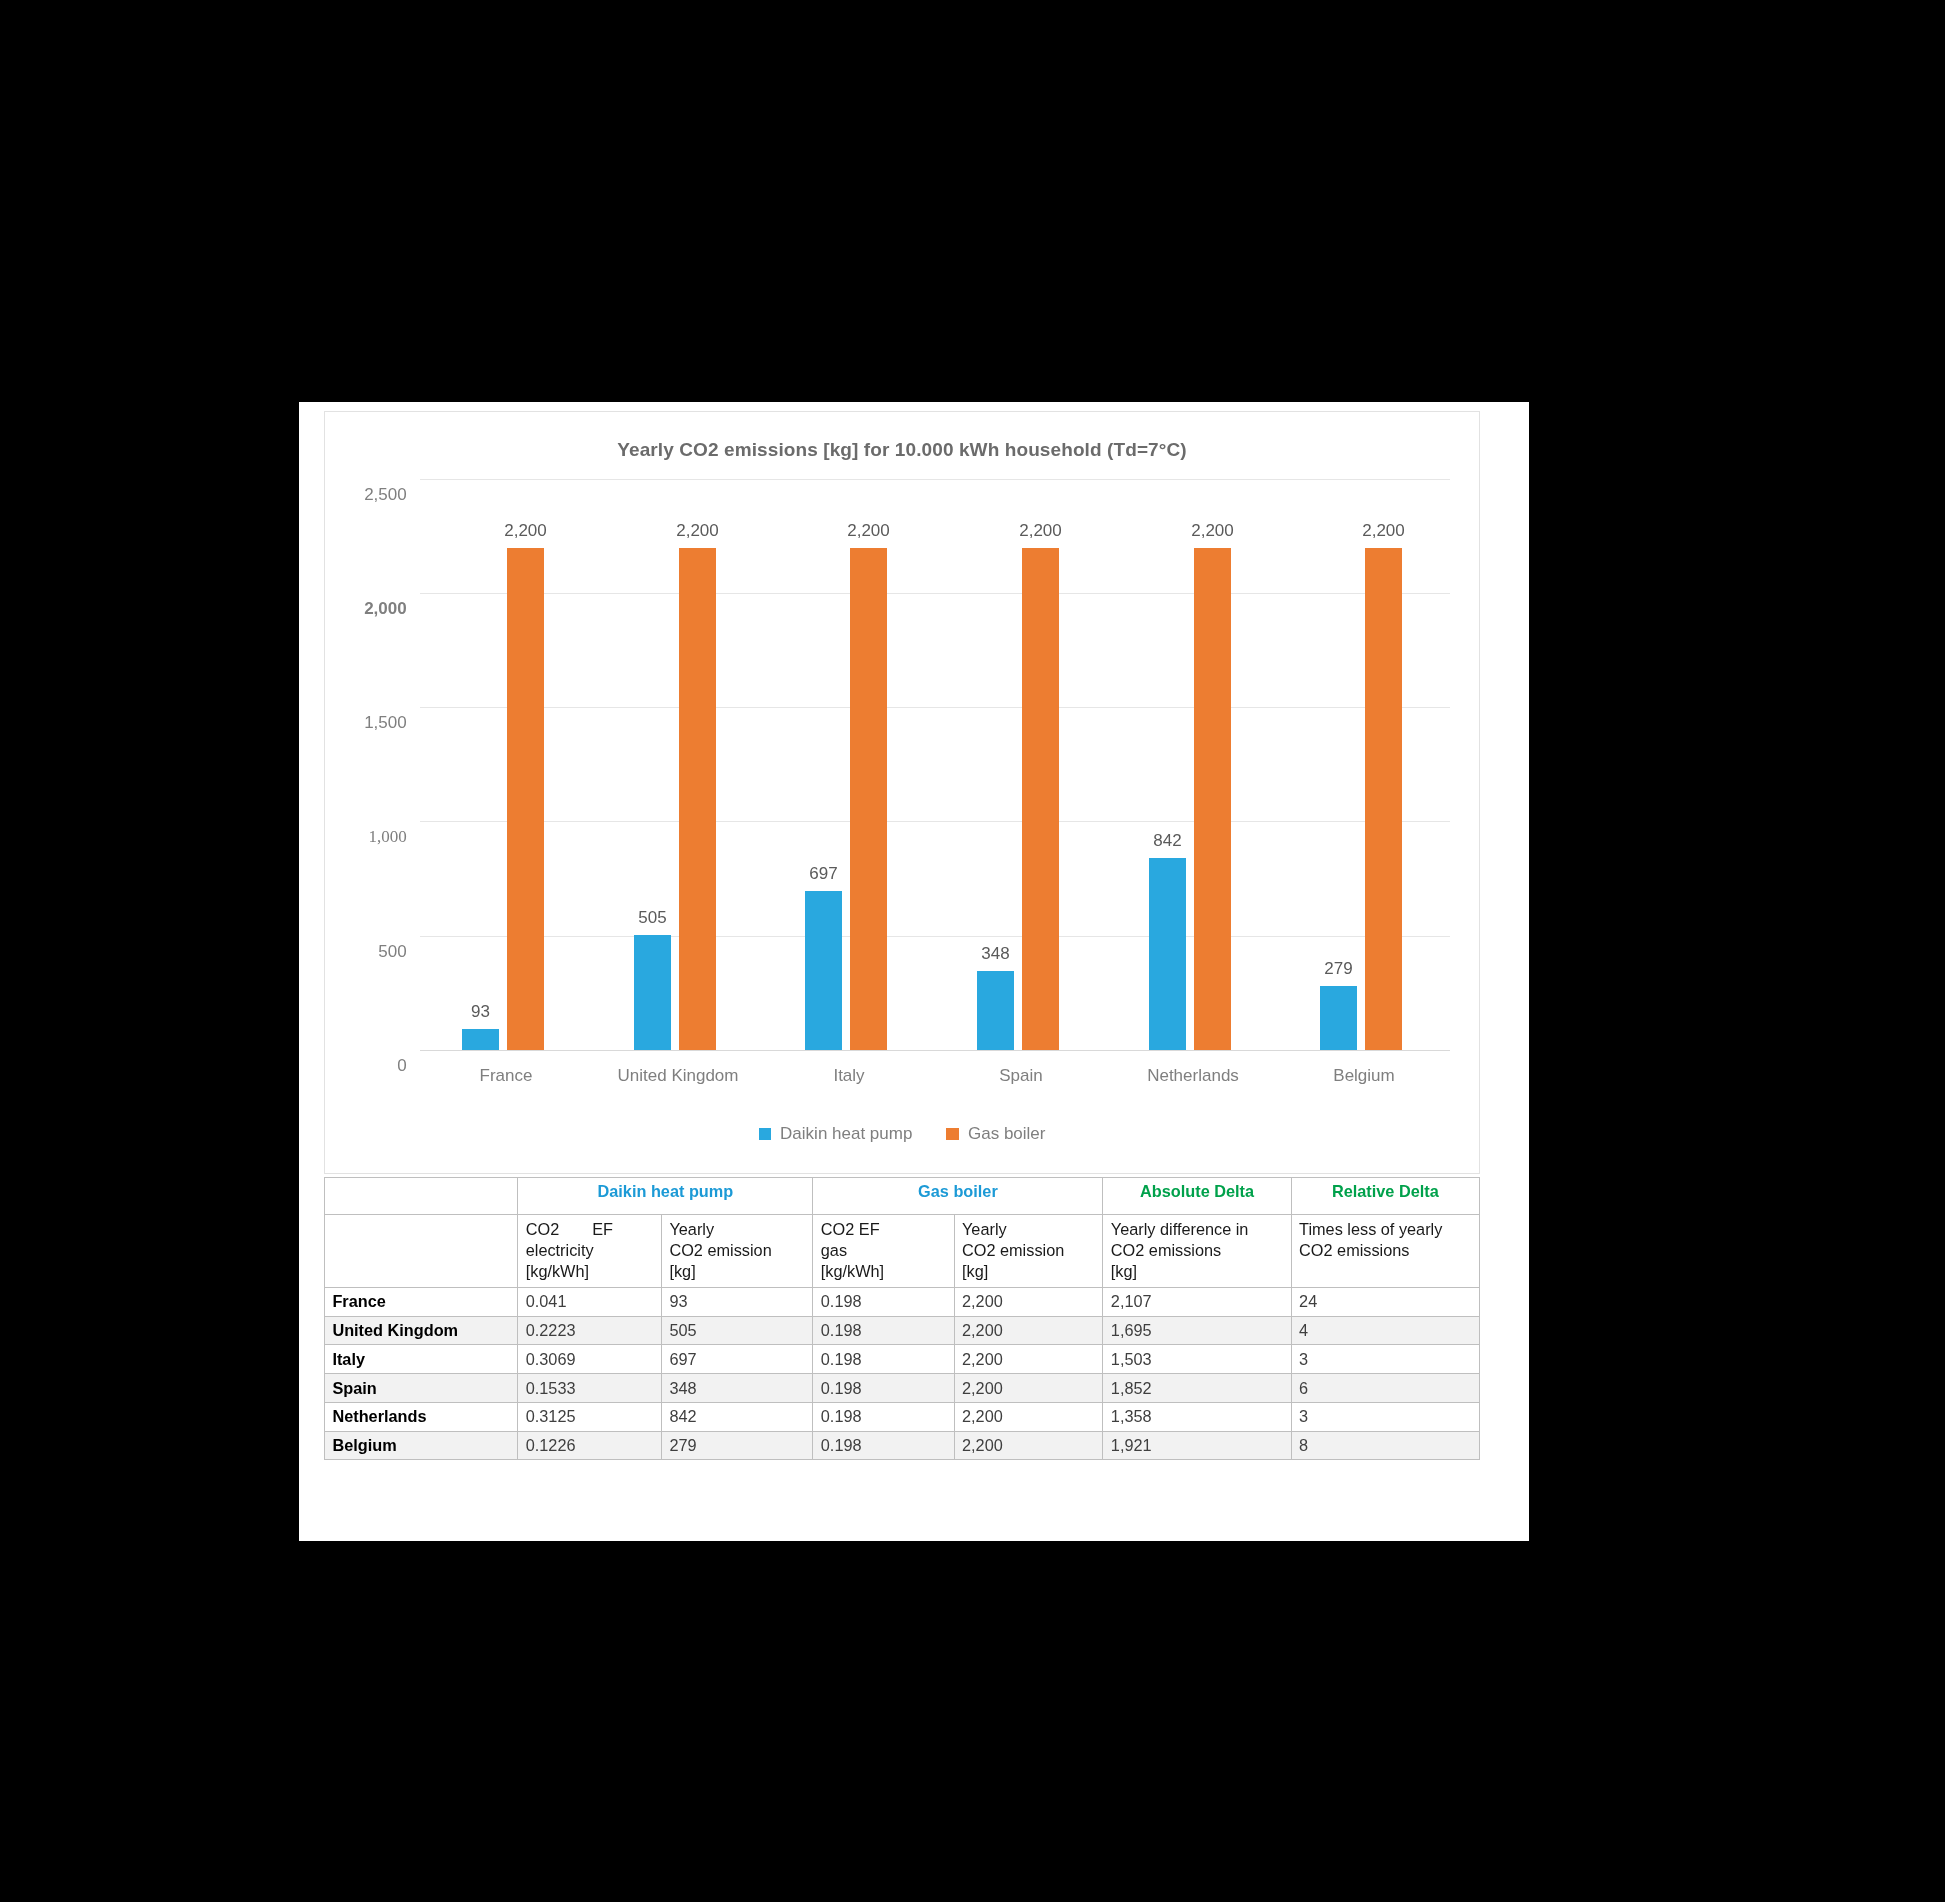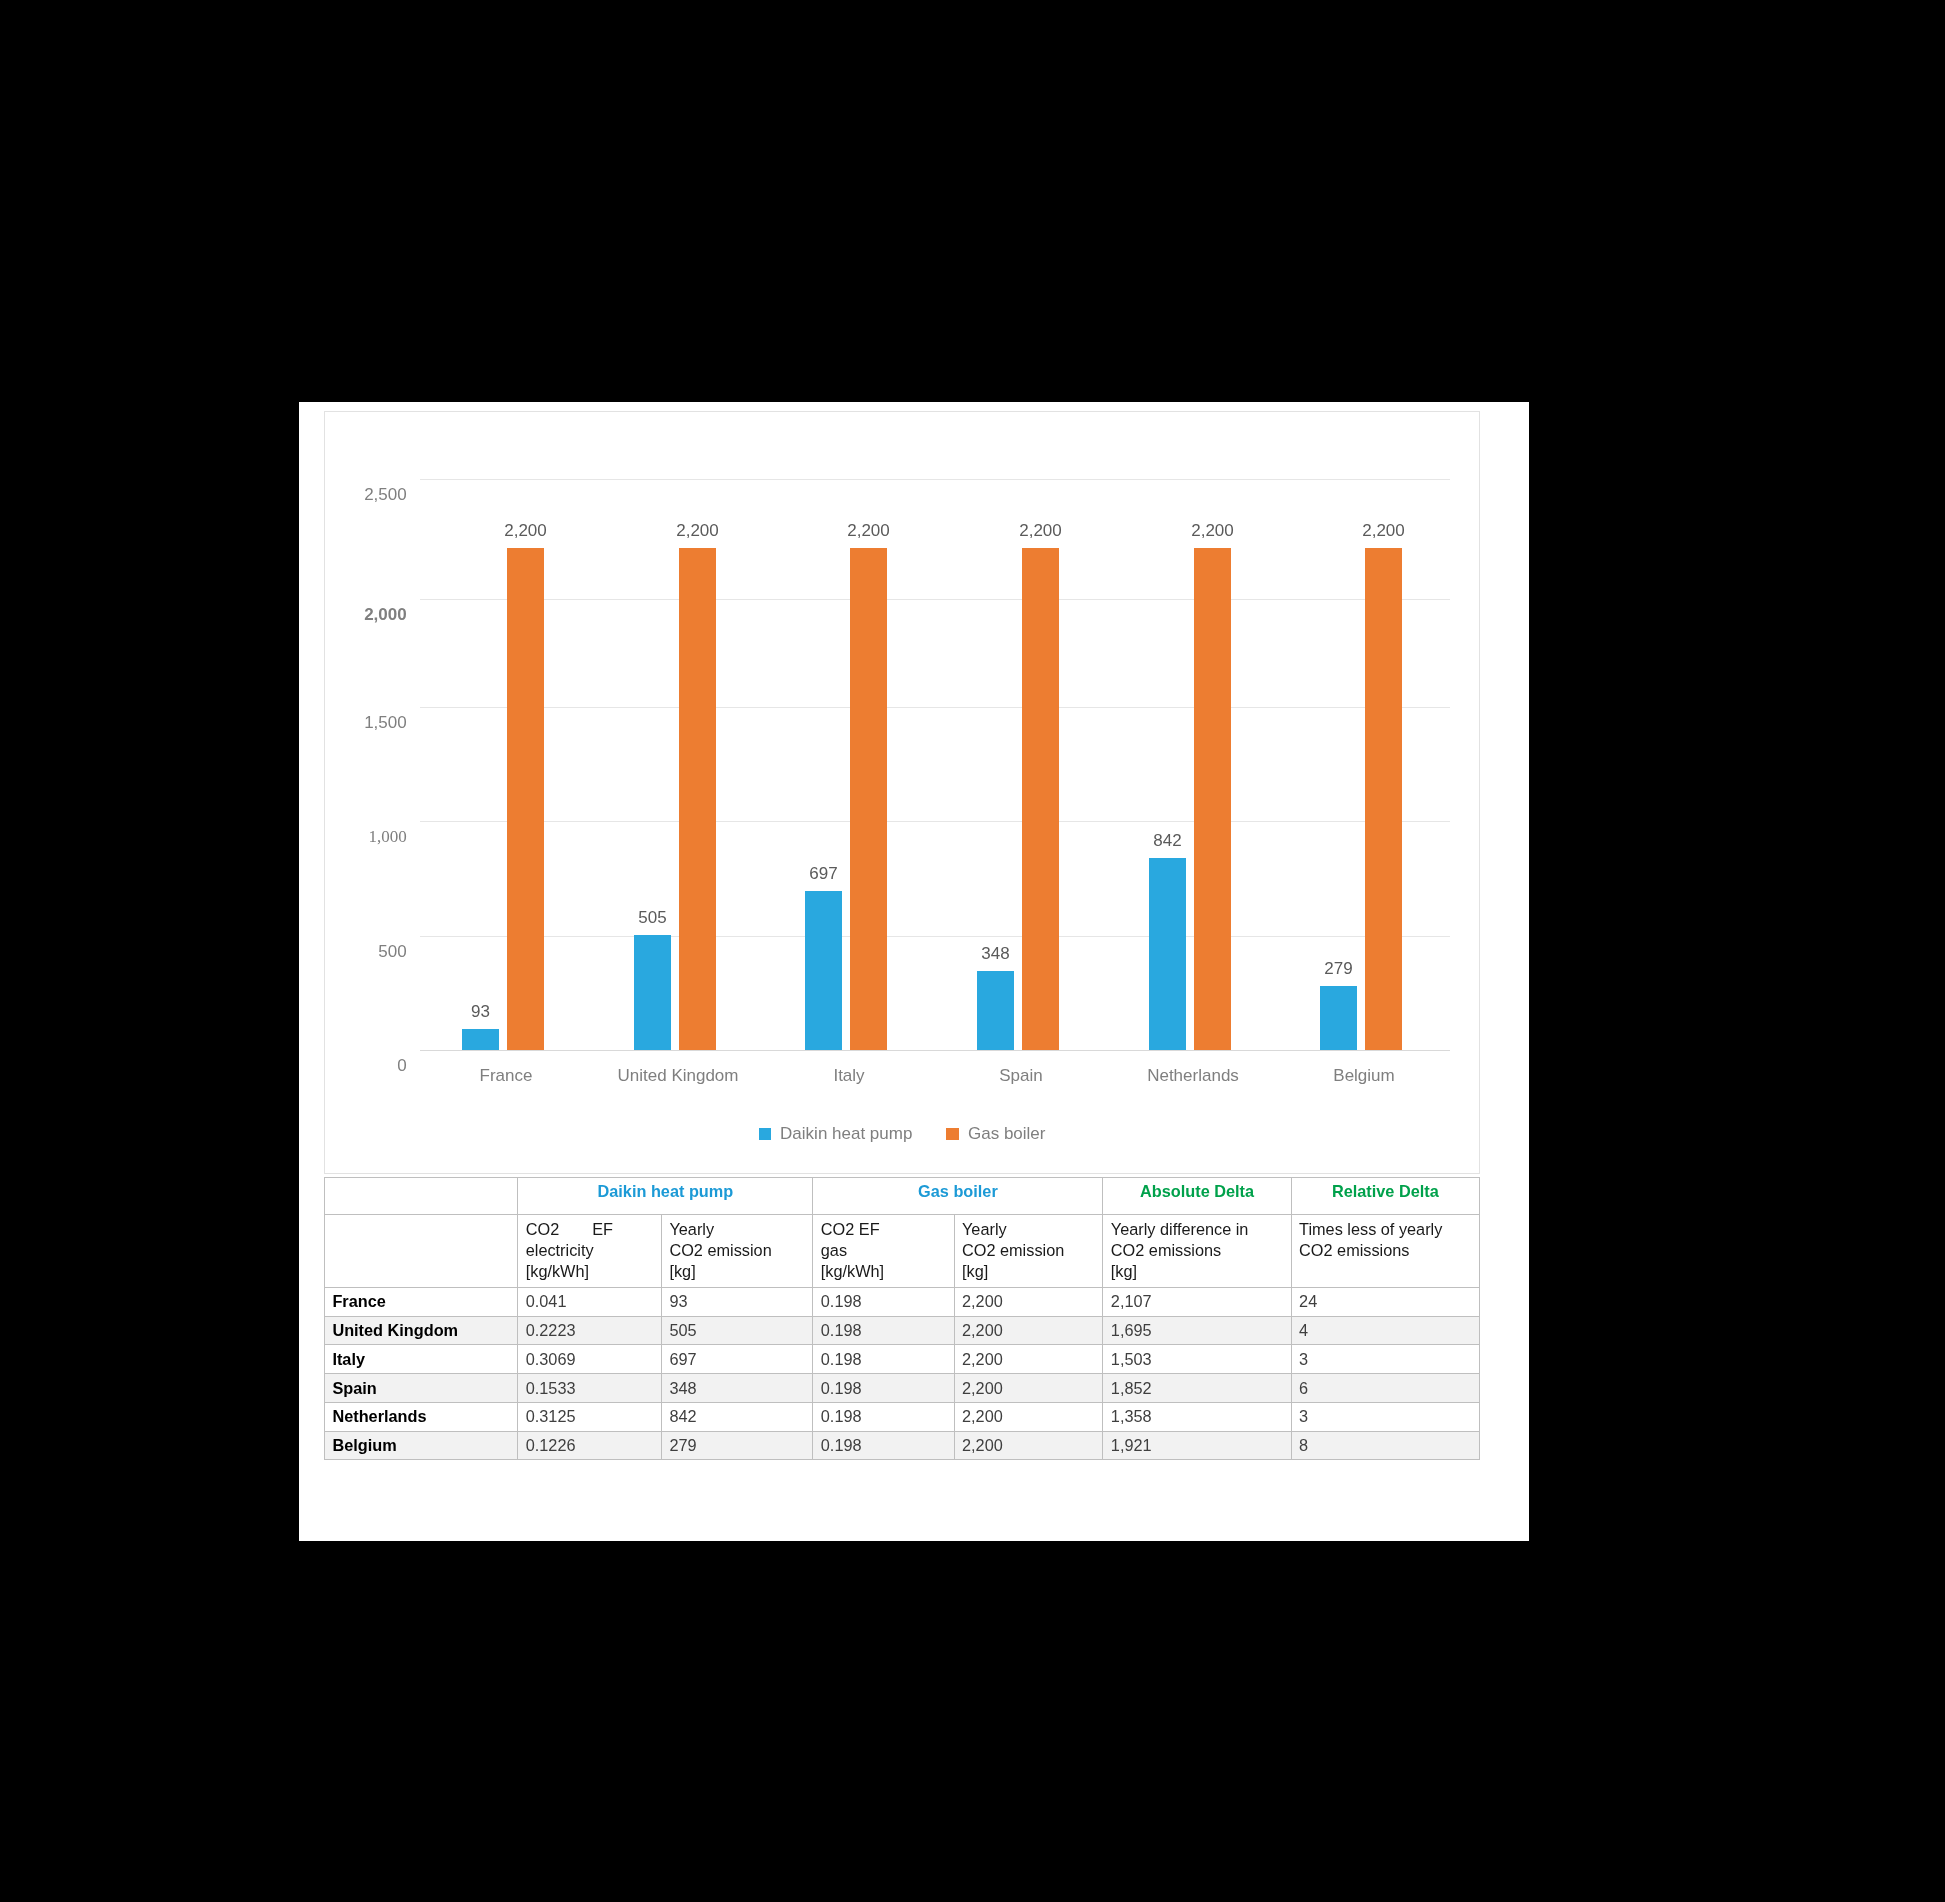--- a/index.html
+++ b/index.html
@@ -183,27 +183,28 @@
   .ef-spread .a { display: inline-block; }
   .ef-spread .b { display: inline-block; margin-left: 33px; }
 </style>
 </head>
 <body>
 
 <div id="stage">
   <div id="card">
 
     <div id="chart-panel">
+      <div id="chart-title">Yearly CO2 emissions [kg] for 10.000 kWh household (Td=7°C)</div>
 
       <div id="plot">
 
         <div class="grid-line" style="top:0px;">
           <span class="y-tick">2,500</span>
         </div>
-        <div class="grid-line" style="top:120px;font-weight:bold;">
+        <div class="grid-line" style="top:114px;font-weight:bold;">
           <span class="y-tick">2,000</span>
         </div>
         <div class="grid-line" style="top:228px;text-align:right;">
           <span class="y-tick">1,500</span>
         </div>
         <div class="grid-line" style="top:342px;font-family:Liberation Serif, serif;">
           <span class="y-tick">1,000</span>
         </div>
         <div class="grid-line" style="top:457px;">
           <span class="y-tick">500</span>

